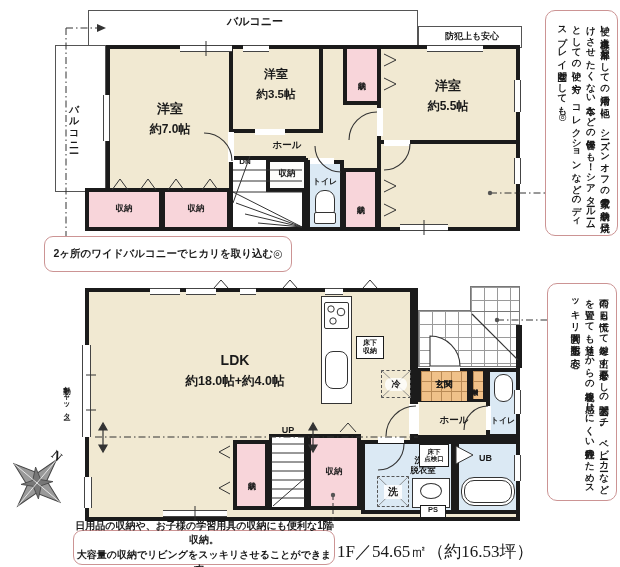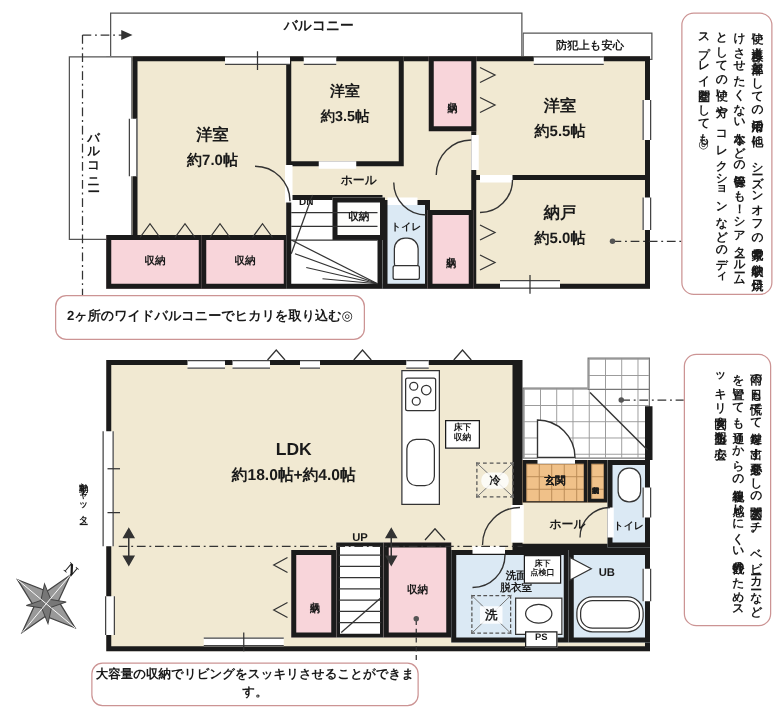--- a/index.html
+++ b/index.html
@@ -75,24 +75,20 @@
   <div class="abs closet" style="left:343px;top:45px;width:38px;height:60px;"></div>
   <div class="abs small-lbl vtext" style="left:355px;top:57px;height:38px;font-size:8px;">収納</div>
 
   <div class="abs room" style="left:377px;top:45px;width:143px;height:99px;"></div>
   <div class="abs lbl" style="left:398px;top:75px;width:100px;">
     <span class="room-name">洋室</span><br>
     <span class="room-size">約5.5帖</span>
   </div>
 
   <div class="abs room" style="left:377px;top:140px;width:143px;height:91px;"></div>
-  <div class="abs lbl" style="left:398px;top:160px;width:100px;">
-    <span class="room-name">納戸</span><br>
-    <span class="room-size">約5.0帖</span>
-  </div>
 
   <div class="abs lbl" style="left:262px;top:139px;width:50px;font-size:9.5px;">ホール</div>
   <div class="abs lbl" style="left:233px;top:157px;width:24px;font-size:8px;">DN</div>
 
   <div class="abs" style="left:229px;top:156px;width:77px;height:75px;border:4px solid var(--wall);background:#fff;z-index:3;"></div>
   <div class="abs" style="left:266px;top:158px;width:42px;height:34px;border:4px solid var(--wall);background:#fdfdfb;z-index:4;"></div>
   <div class="abs small-lbl" style="left:266px;top:168px;width:42px;">収納</div>
 
   <div class="abs wet" style="left:306px;top:160px;width:38px;height:71px;"></div>
   <div class="abs small-lbl" style="left:305px;top:176px;width:40px;font-size:8px;">トイレ</div>
@@ -160,21 +156,21 @@
   <div class="abs win-v" style="left:84px;top:477px;width:8px;height:31px;"></div>
 
   <div class="abs lbl" style="left:268px;top:425px;width:40px;font-size:9px;">UP</div>
   <div class="abs" style="left:269px;top:434px;width:38px;height:76px;border:3px solid var(--wall);background:#fff;z-index:3;"></div>
   <div class="abs closet" style="left:233px;top:440px;width:36px;height:70px;"></div>
   <div class="abs small-lbl vtext" style="left:245px;top:458px;height:36px;font-size:8px;">収納</div>
   <div class="abs closet" style="left:307px;top:434px;width:54px;height:76px;"></div>
   <div class="abs small-lbl" style="left:310px;top:466px;width:48px;">収納</div>
 
   <div class="abs wet" style="left:361px;top:440px;width:94px;height:74px;"></div>
-  <div class="abs small-lbl" style="left:388px;top:455px;width:50px;font-size:8.5px;line-height:1.2;">
+  <div class="abs small-lbl" style="left:398px;top:455px;width:50px;font-size:8.5px;line-height:1.2;">
     <span>洗面</span><br>
     <span>脱衣室</span>
   </div>
   <div class="abs boxlbl" style="left:419px;top:444px;width:30px;height:23px;font-size:6.5px;padding-top:3px;">
     <span>床下</span><br>
     <span>点検口</span>
   </div>
   <div class="abs dash" style="left:377px;top:476px;width:32px;height:31px;"></div>
   <div class="abs small-lbl" style="left:384px;top:485px;width:18px;font-size:10px;background:rgba(255,255,255,.85);">洗</div>
   <div class="abs fixture" style="left:412px;top:478px;width:38px;height:30px;"></div>
@@ -194,22 +190,24 @@
   <div class="abs win-h" style="left:325px;top:288px;width:18px;height:7px;"></div>
   <div class="abs win-h" style="left:163px;top:510px;width:64px;height:7px;"></div>
   <div class="abs win-v" style="left:514px;top:390px;width:7px;height:24px;"></div>
   <div class="abs win-v" style="left:514px;top:455px;width:7px;height:26px;"></div>
   <div class="abs gap" style="left:409px;top:404px;width:10px;height:30px;"></div>
   <div class="abs gap" style="left:486px;top:406px;width:5px;height:24px;"></div>
   <div class="abs gap" style="left:378px;top:437px;width:26px;height:6px;"></div>
   <div class="abs gap" style="left:430px;top:364px;width:30px;height:7px;"></div>
 
   <div class="abs notebox" style="left:73px;top:530px;width:262px;height:35px;font-size:10px;">
+    <div>日用品の収納や、お子様の学習用具の収納にも便利な1階収納。</div>
     <div>大容量の収納でリビングをスッキリさせることができます。</div>
   </div>
+  <div class="abs area-lbl" style="left:337px;top:540px;">1F／54.65㎡（約16.53坪）</div>
   <div class="abs sidenote" style="left:547px;top:283px;width:70px;height:218px;">雨の日も慌てて鍵を出す必要なしの玄関ポーチ。ベビーカーなどを置いても通りからの視線を感じにくい外観のためスッキリ玄関＆防犯上も安心</div>
 
   <div class="abs" style="left:52px;top:448px;font-family:'Liberation Serif',serif;font-size:13px;font-weight:bold;transform:rotate(40deg);z-index:6;">N</div>
 
   <svg class="overlay" width="620" height="567" viewBox="0 0 620 567">
 
     <g stroke="#333" stroke-width="1" fill="none" stroke-dasharray="7 3 1.5 3">
       <path d="M 66 28 H 100"></path>
         <path d="M 66 28 V 236"></path>
     </g>

